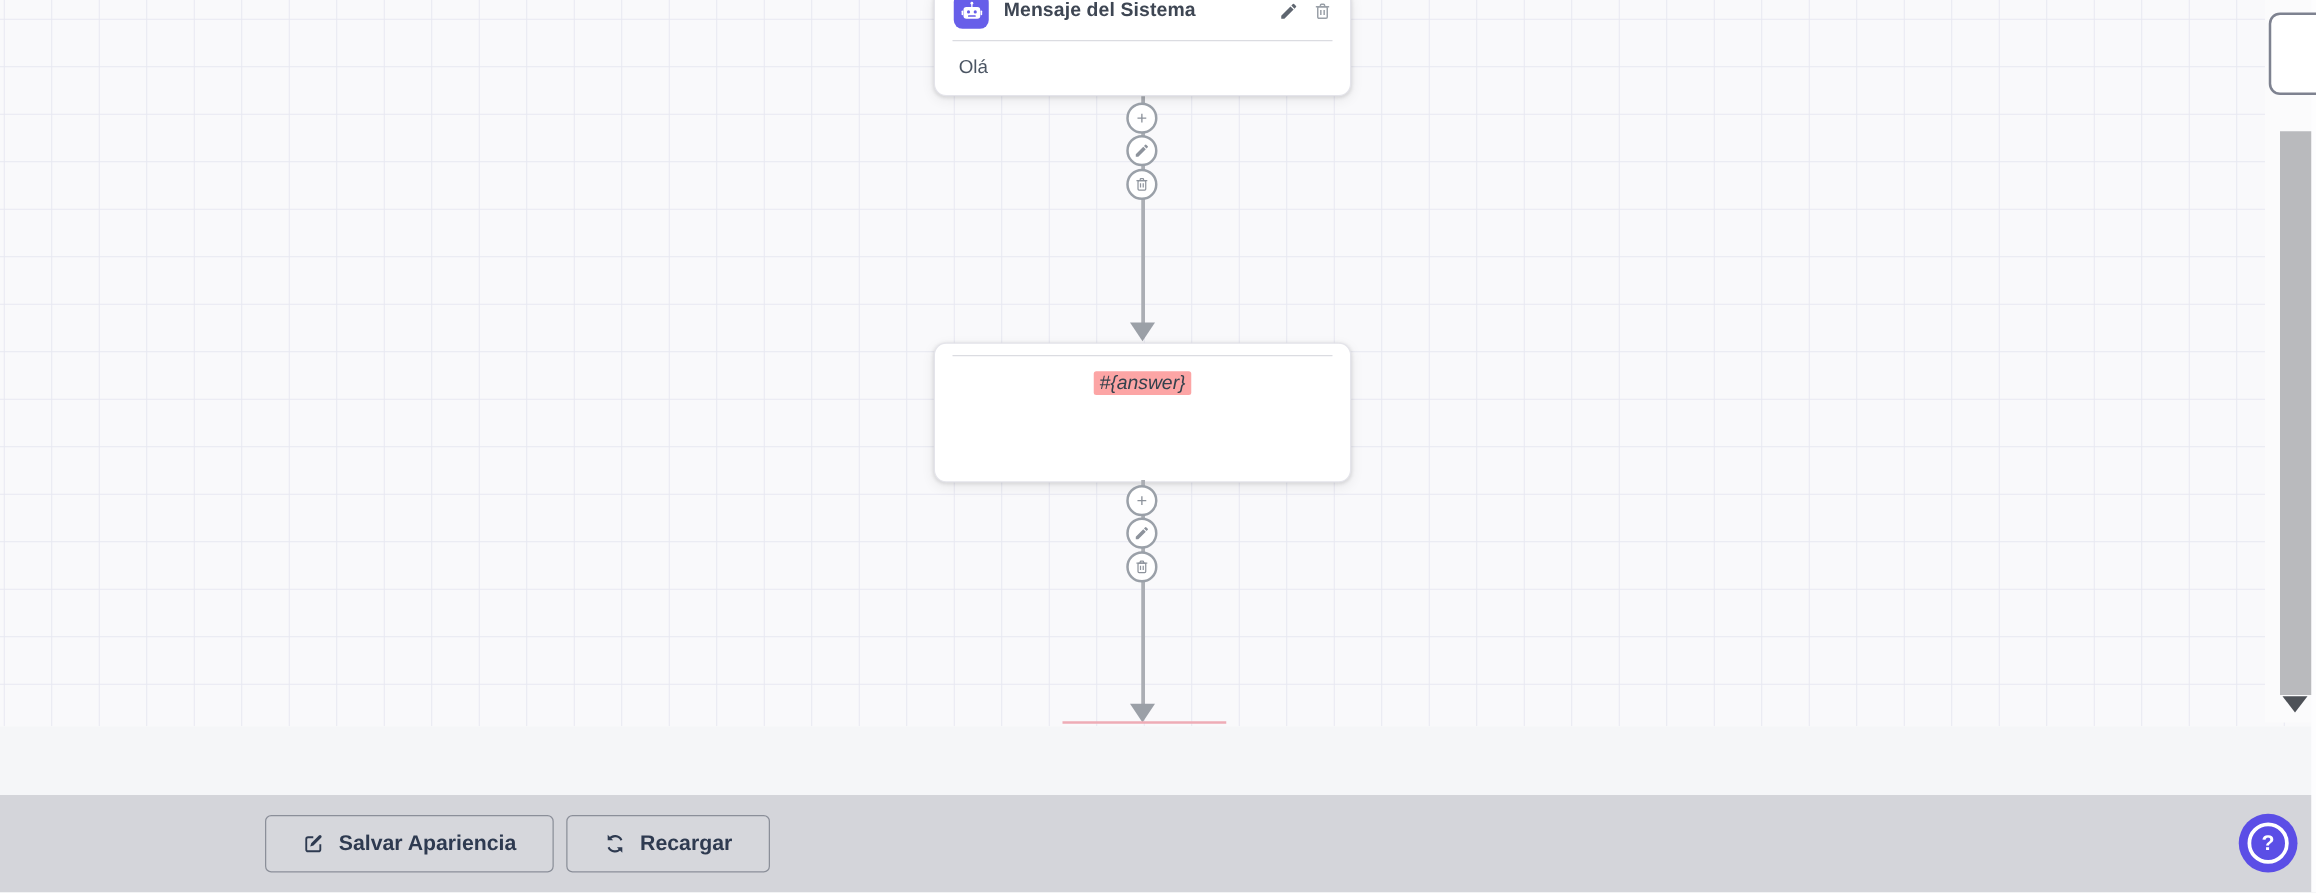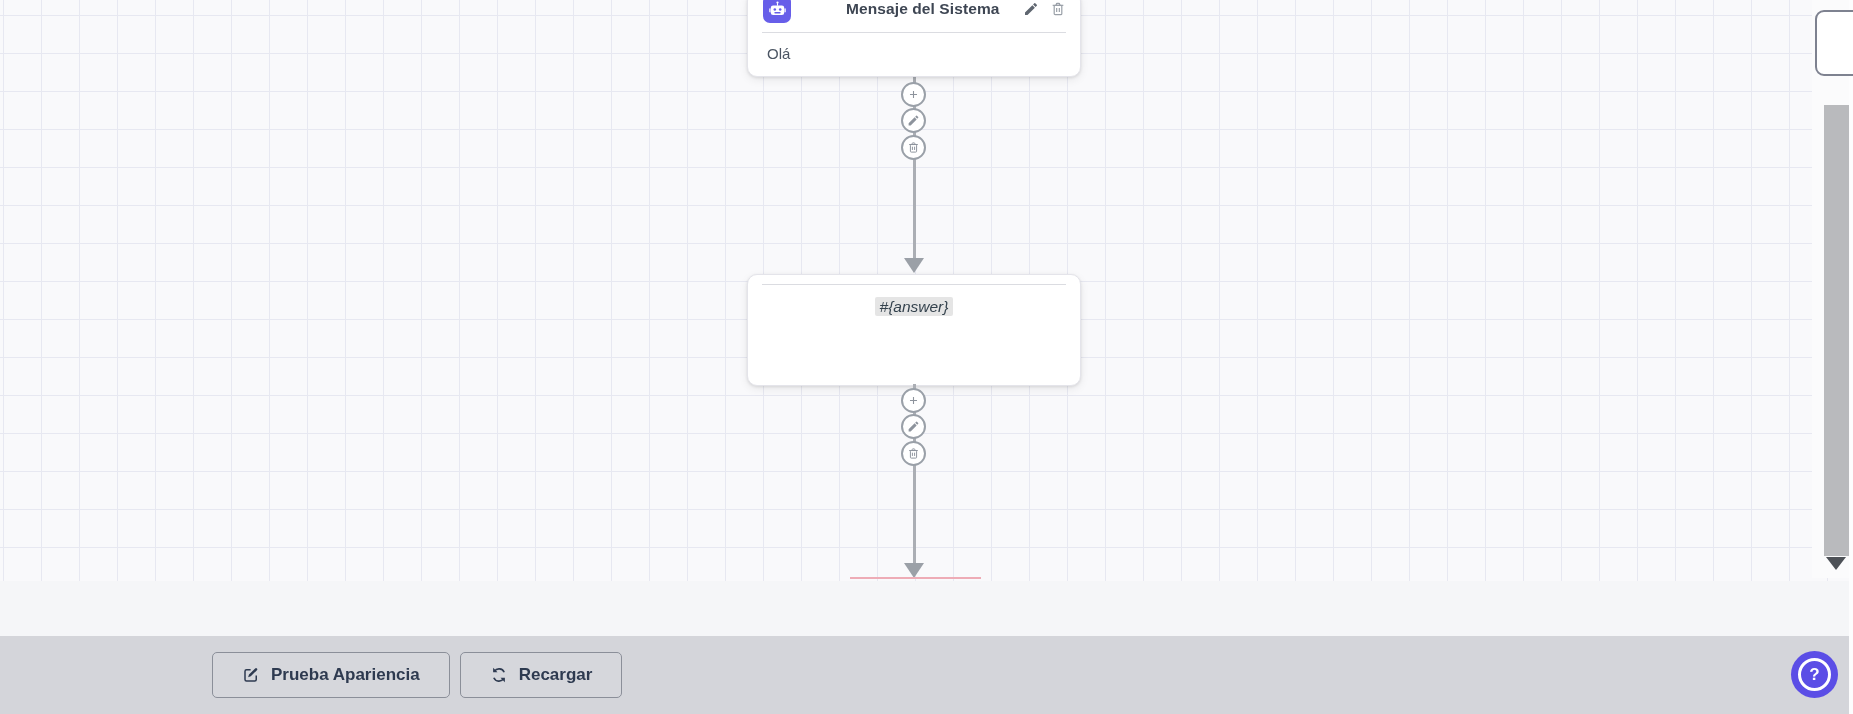--- a/index.html
+++ b/index.html
@@ -24,31 +24,31 @@
   }
   .node-system{top:-9px;height:86px;}
   .node-user{top:274px;height:112px;}
   .node-header{display:flex;align-items:center;gap:12px;padding:3px 14px 0 15px;}
   .node-user .node-header{padding-top:13px;}
   .node-icon{width:28px;height:28px;border-radius:7px;flex:0 0 auto;
     display:flex;align-items:center;justify-content:center;}
   .node-icon svg{width:19px;height:19px;}
   .icon-robot{background:#675ee9;}
   .icon-user{background:#29b5e8;}
-  .node-title{flex:1;font-size:15.5px;font-weight:bold;color:#3e4653;letter-spacing:.1px;margin-left:43px;}
+  .node-title{flex:1;font-size:15.5px;font-weight:bold;color:#3e4653;letter-spacing:.1px;}
   .node-actions{display:flex;align-items:center;gap:11px;}
   .act{background:none;border:none;padding:0;cursor:pointer;display:flex;}
   .act svg{width:16px;height:16px;}
   .act-edit{color:#5f6670;}
   .act-del{color:#9aa0a8;}
   .node-divider{height:1px;background:#dbdce1;margin:9px 14px 0;}
   .node-body{font-size:15px;color:#4b5563;}
   .node-system .node-body{padding:12px 19px 0;text-align:left;}
   .node-user .node-body{padding:13px 0 0;text-align:center;}
-  .var-highlight{background:#e5e5e5;color:#34424d;font-style:italic;
+  .var-highlight{background:#fca5a5;color:#34424d;font-style:italic;
     font-size:15.5px;padding:1px 5px;border-radius:2px;}
   
   .vline{position:absolute;width:3px;background:#abaeb4;left:913px;}
   .vline-1{top:76px;height:184px;}
   .vline-2{top:384px;height:181px;}
   .arrowhead{position:absolute;left:904px;width:0;height:0;
     border-left:10px solid transparent;border-right:10px solid transparent;
     border-top:15px solid #9ba0a7;}
   .ah-1{top:258px;}
   .ah-2{top:563px;}
@@ -188,21 +188,21 @@
   <div class="toolbar-buttons">
 
     <div class="tb-wrap">
       <button class="tb-btn">
         <span style="display:flex;">
           <svg viewBox="0 0 24 24" fill="none" stroke="currentColor" stroke-width="2">
             <path d="M11.5 5H6a2 2 0 0 0-2 2v11a2 2 0 0 0 2 2h11a2 2 0 0 0 2-2v-5.5"></path>
             <path fill="currentColor" stroke="none" d="M19.9 3.2a1.7 1.7 0 0 1 0 2.4l-8.2 8.2-3.5 1.1 1.1-3.5 8.2-8.2a1.7 1.7 0 0 1 2.4 0z"></path>
           </svg>
         </span>
-        <span>Prueba Apariencia</span>
+        <span>Salvar Apariencia</span>
       </button>
     </div>
 
     <div class="tb-wrap">
       <button class="tb-btn">
         <span style="display:flex;">
           <svg viewBox="0 0 24 24" fill="none" stroke="currentColor" stroke-width="2.2">
             <path d="M18.9 8.3A7.5 7.5 0 0 0 5.8 7.2"></path>
             <polygon points="4.2,2.4 4.2,8.2 10,8.2" fill="currentColor" stroke="none"></polygon>
             <path d="M5.1 15.7a7.5 7.5 0 0 0 13.1 1.1"></path>

